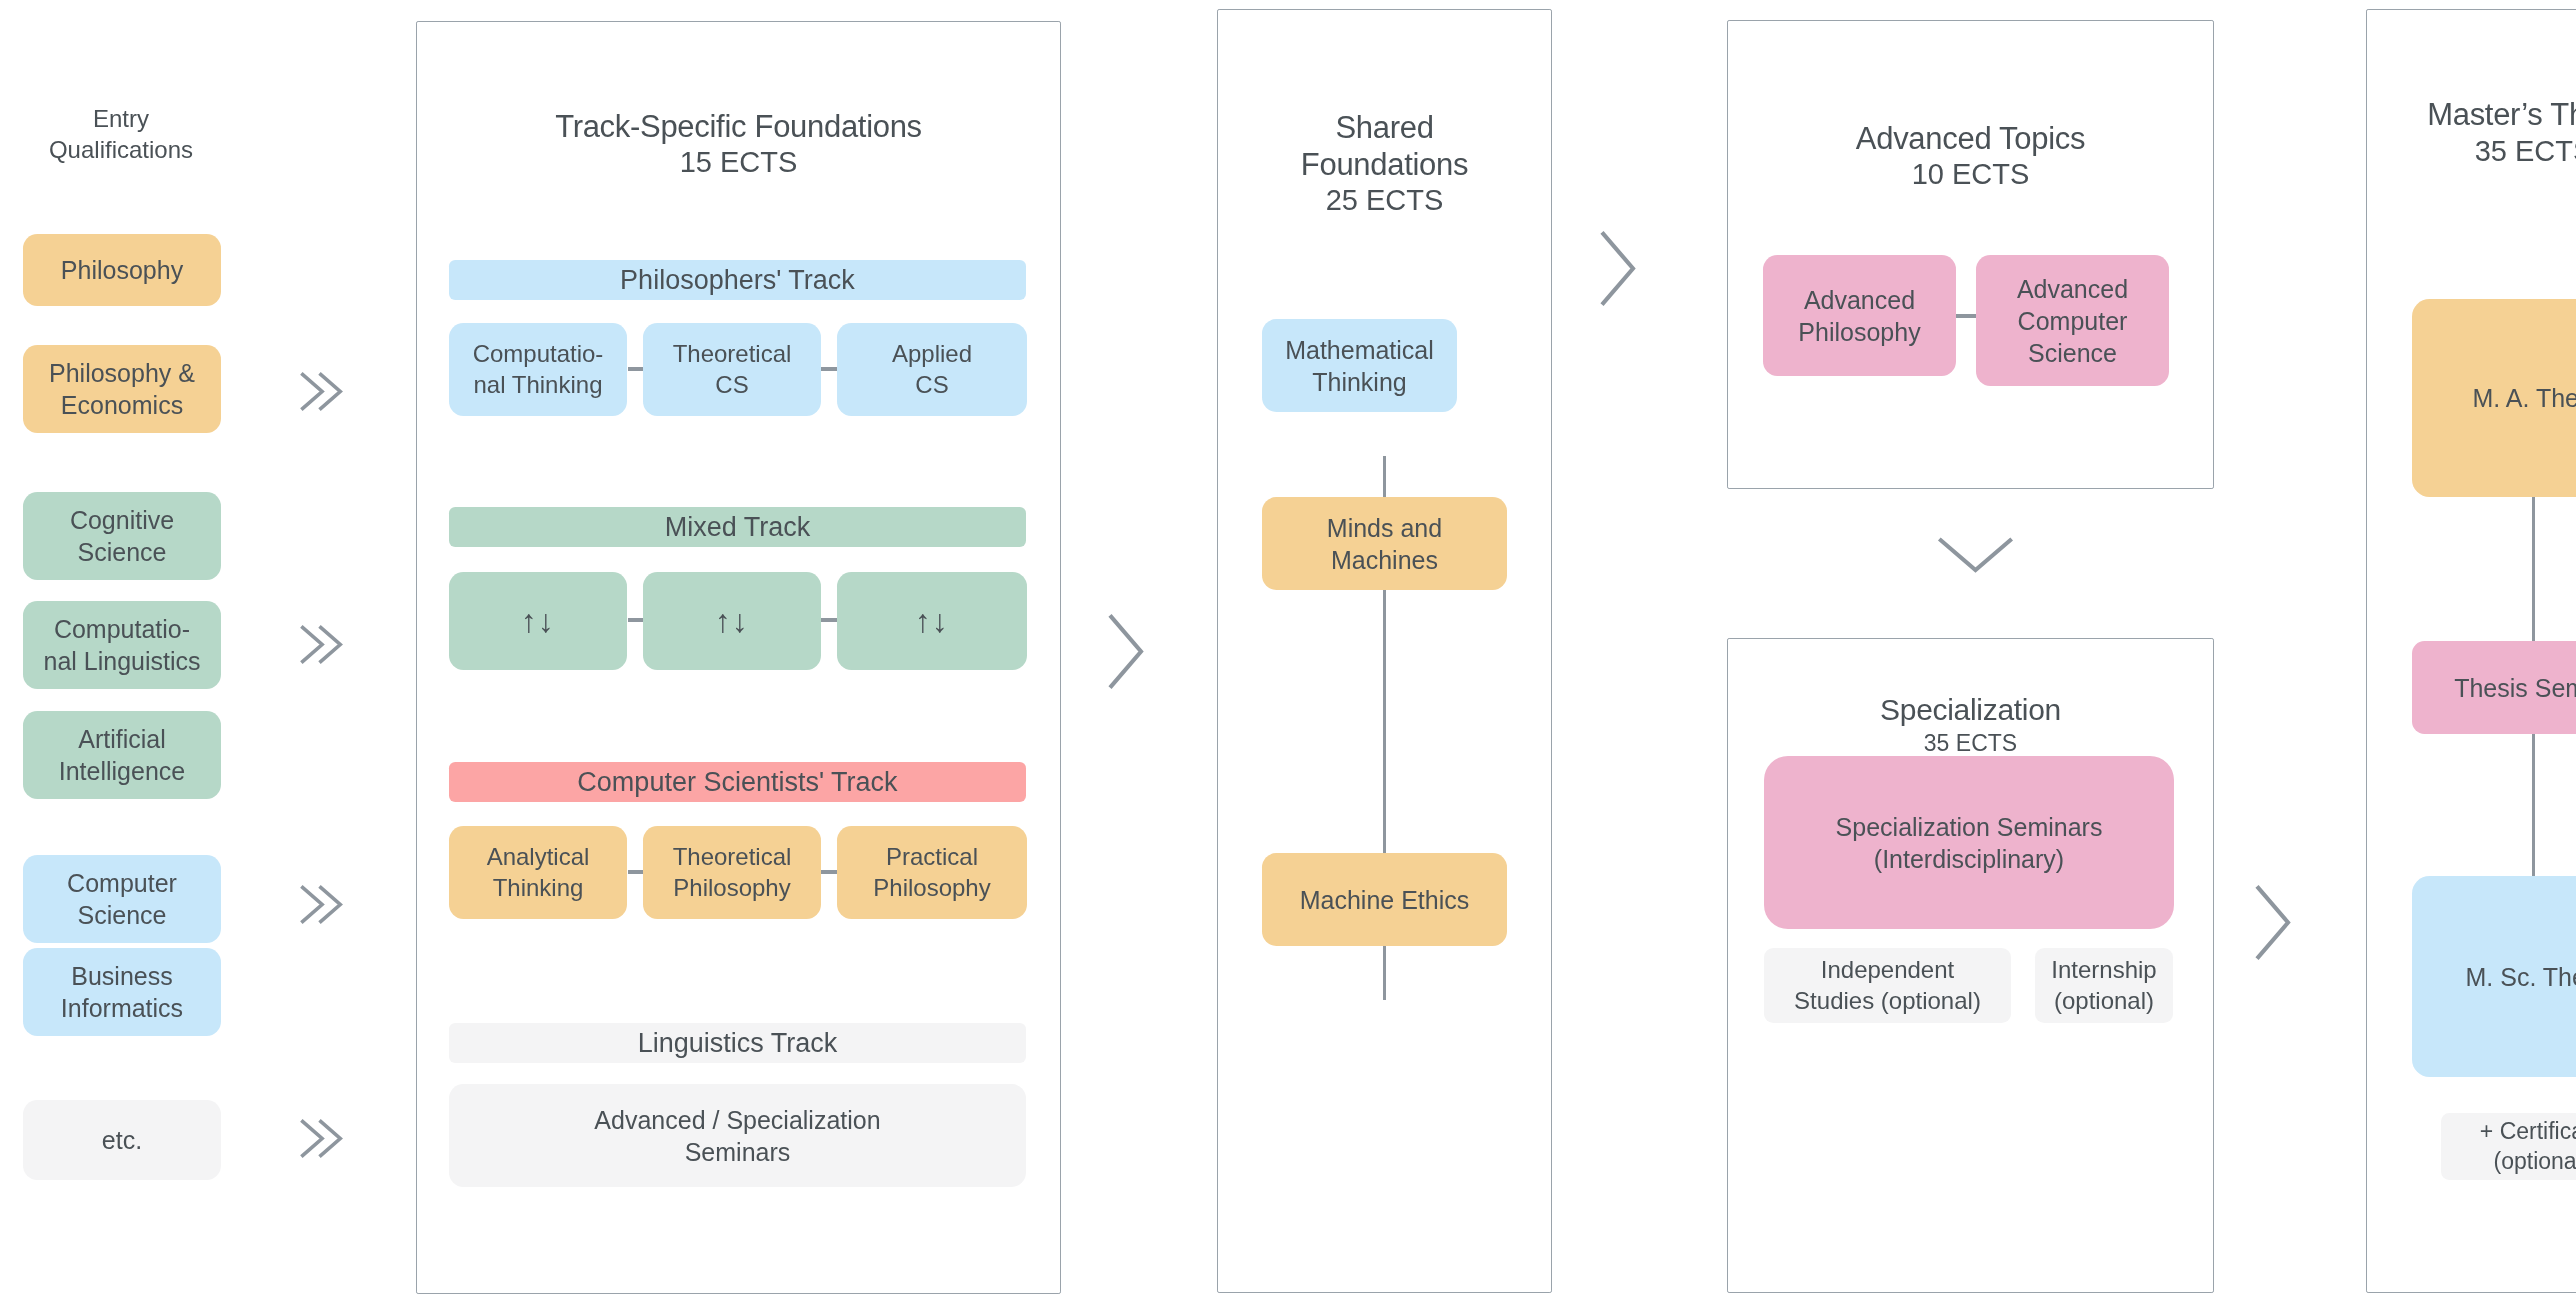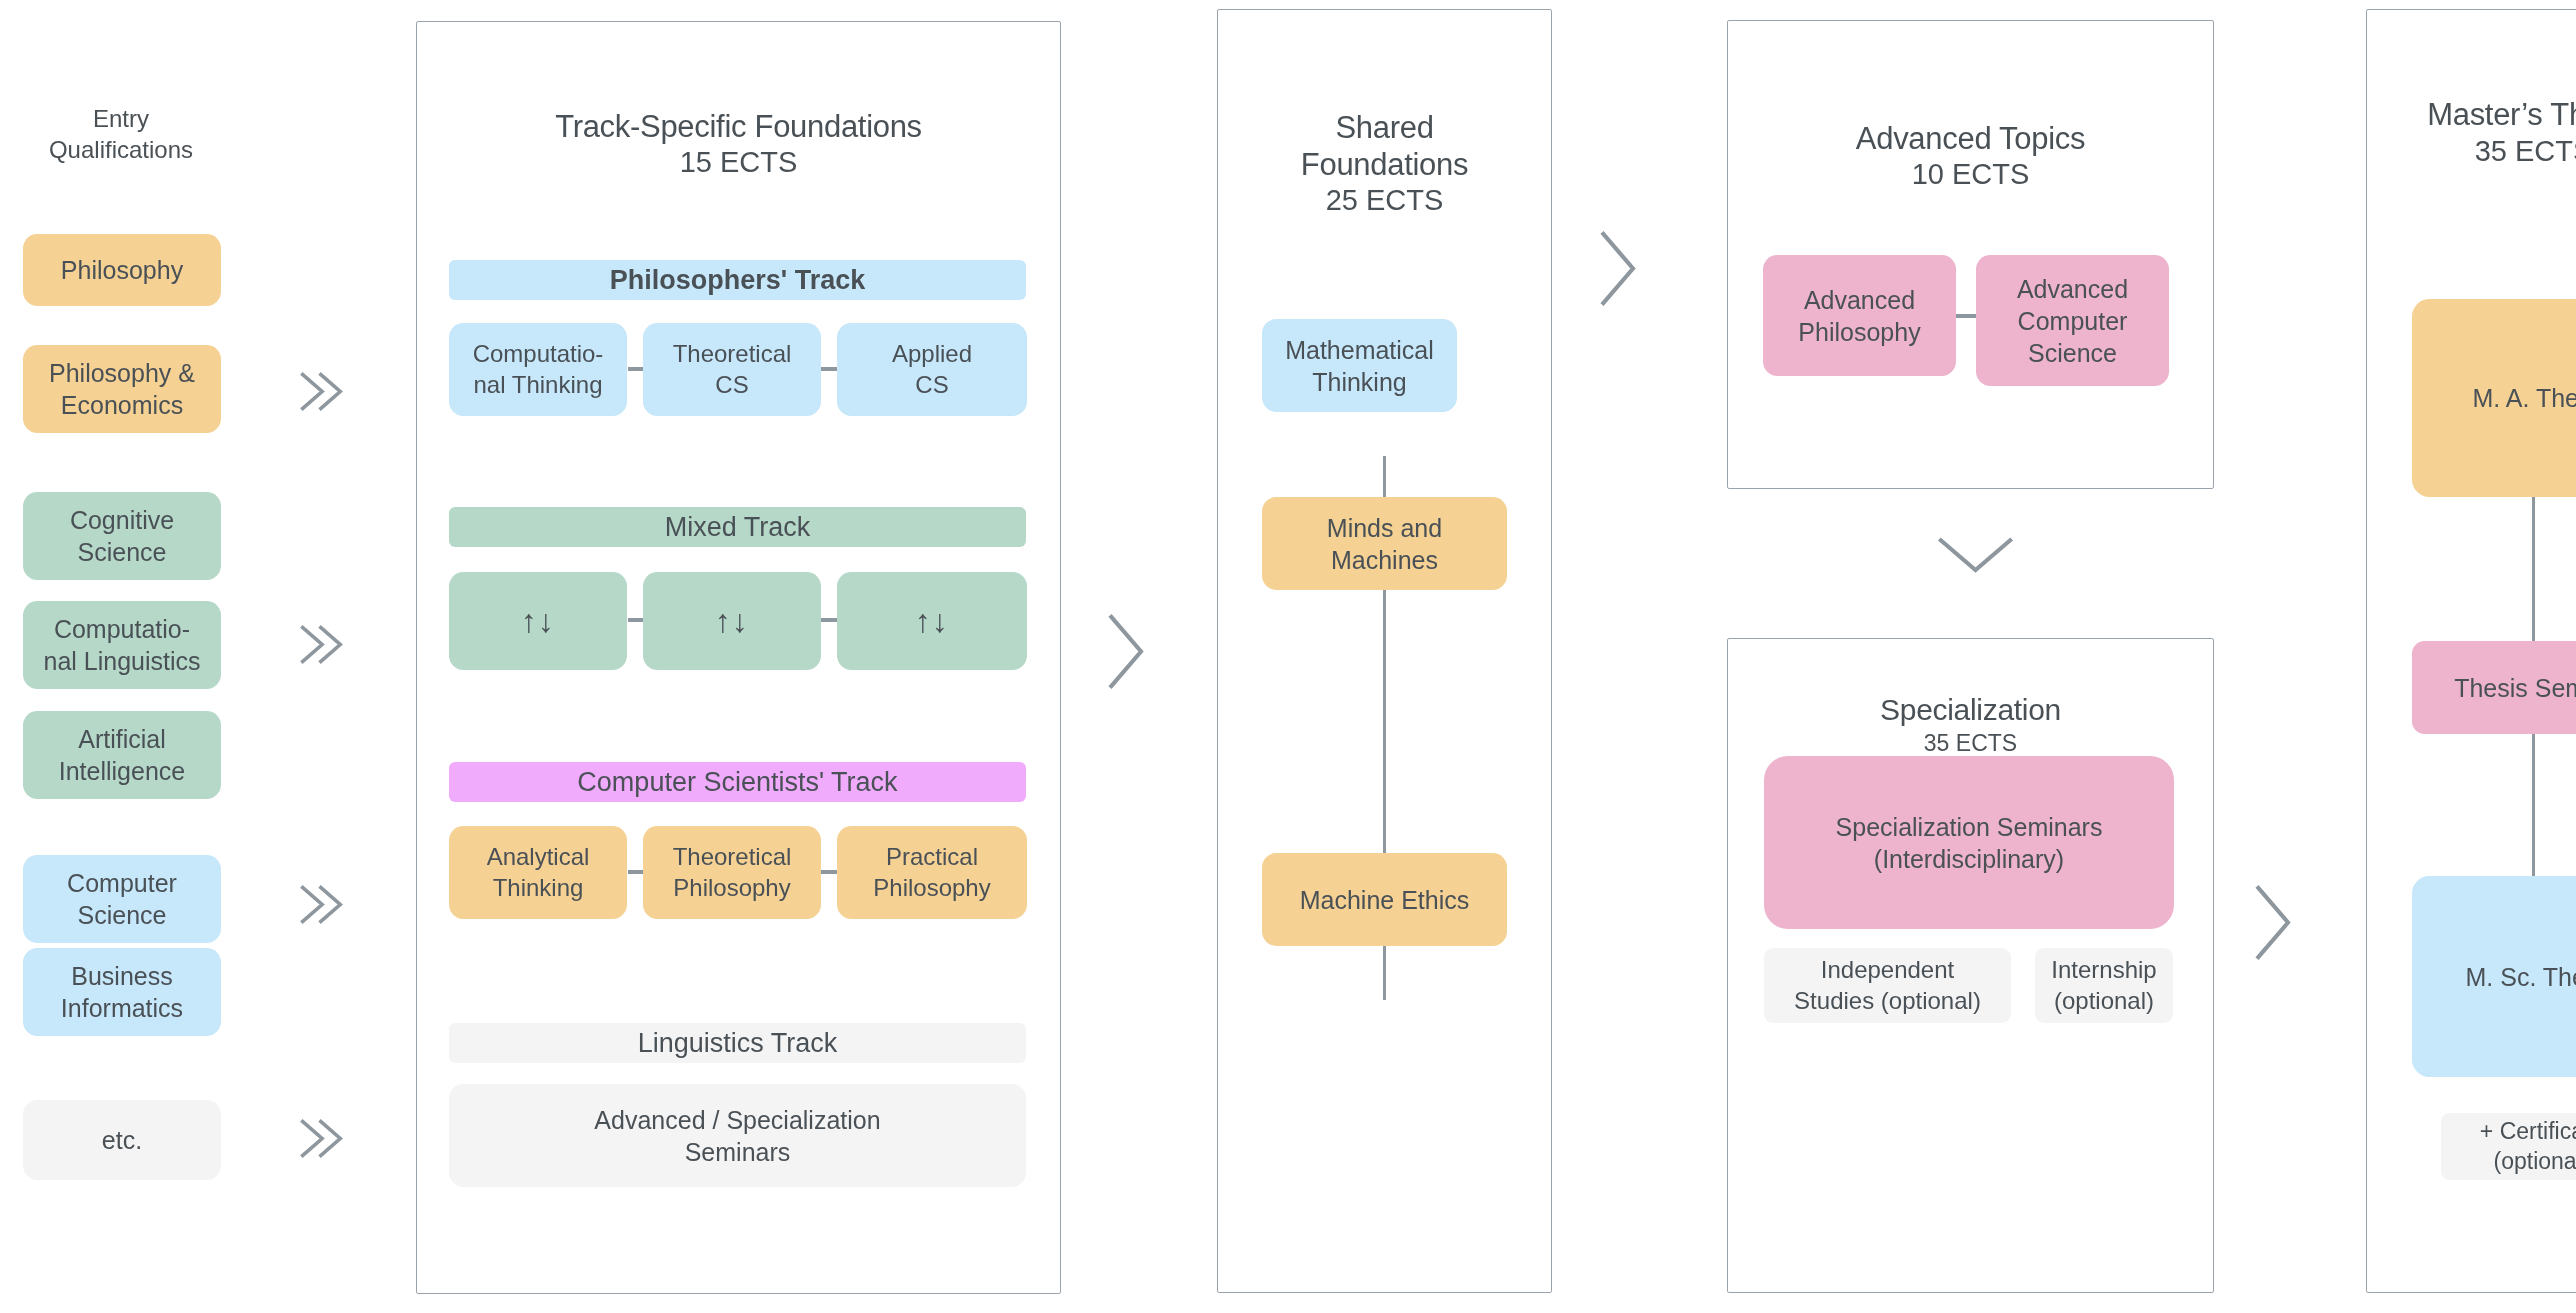--- a/index.html
+++ b/index.html
@@ -69,23 +69,23 @@
 
   .track-header {
     position: absolute;
     display: flex;
     align-items: center;
     justify-content: center;
     border-radius: 6.2px;
     font-size: 27px;
     color: #4a5156;
   }
-  .track-header.blue  { background: #c7e7fa; font-weight: bold; }
+  .track-header.blue  { background: #c7e7fa; }
   .track-header.green { background: #b6d8c8; justify-content: center; }
-  .track-header.sand  { background: #f0abfc; }
+  .track-header.sand  { background: #fca5a5; }
   .track-header.grey  { background: #f4f4f5; }
 
   
   .h-link {
     position: absolute;
     height: 3.6px;
     background: #8e969e;
   }
   .v-link {
     position: absolute;

